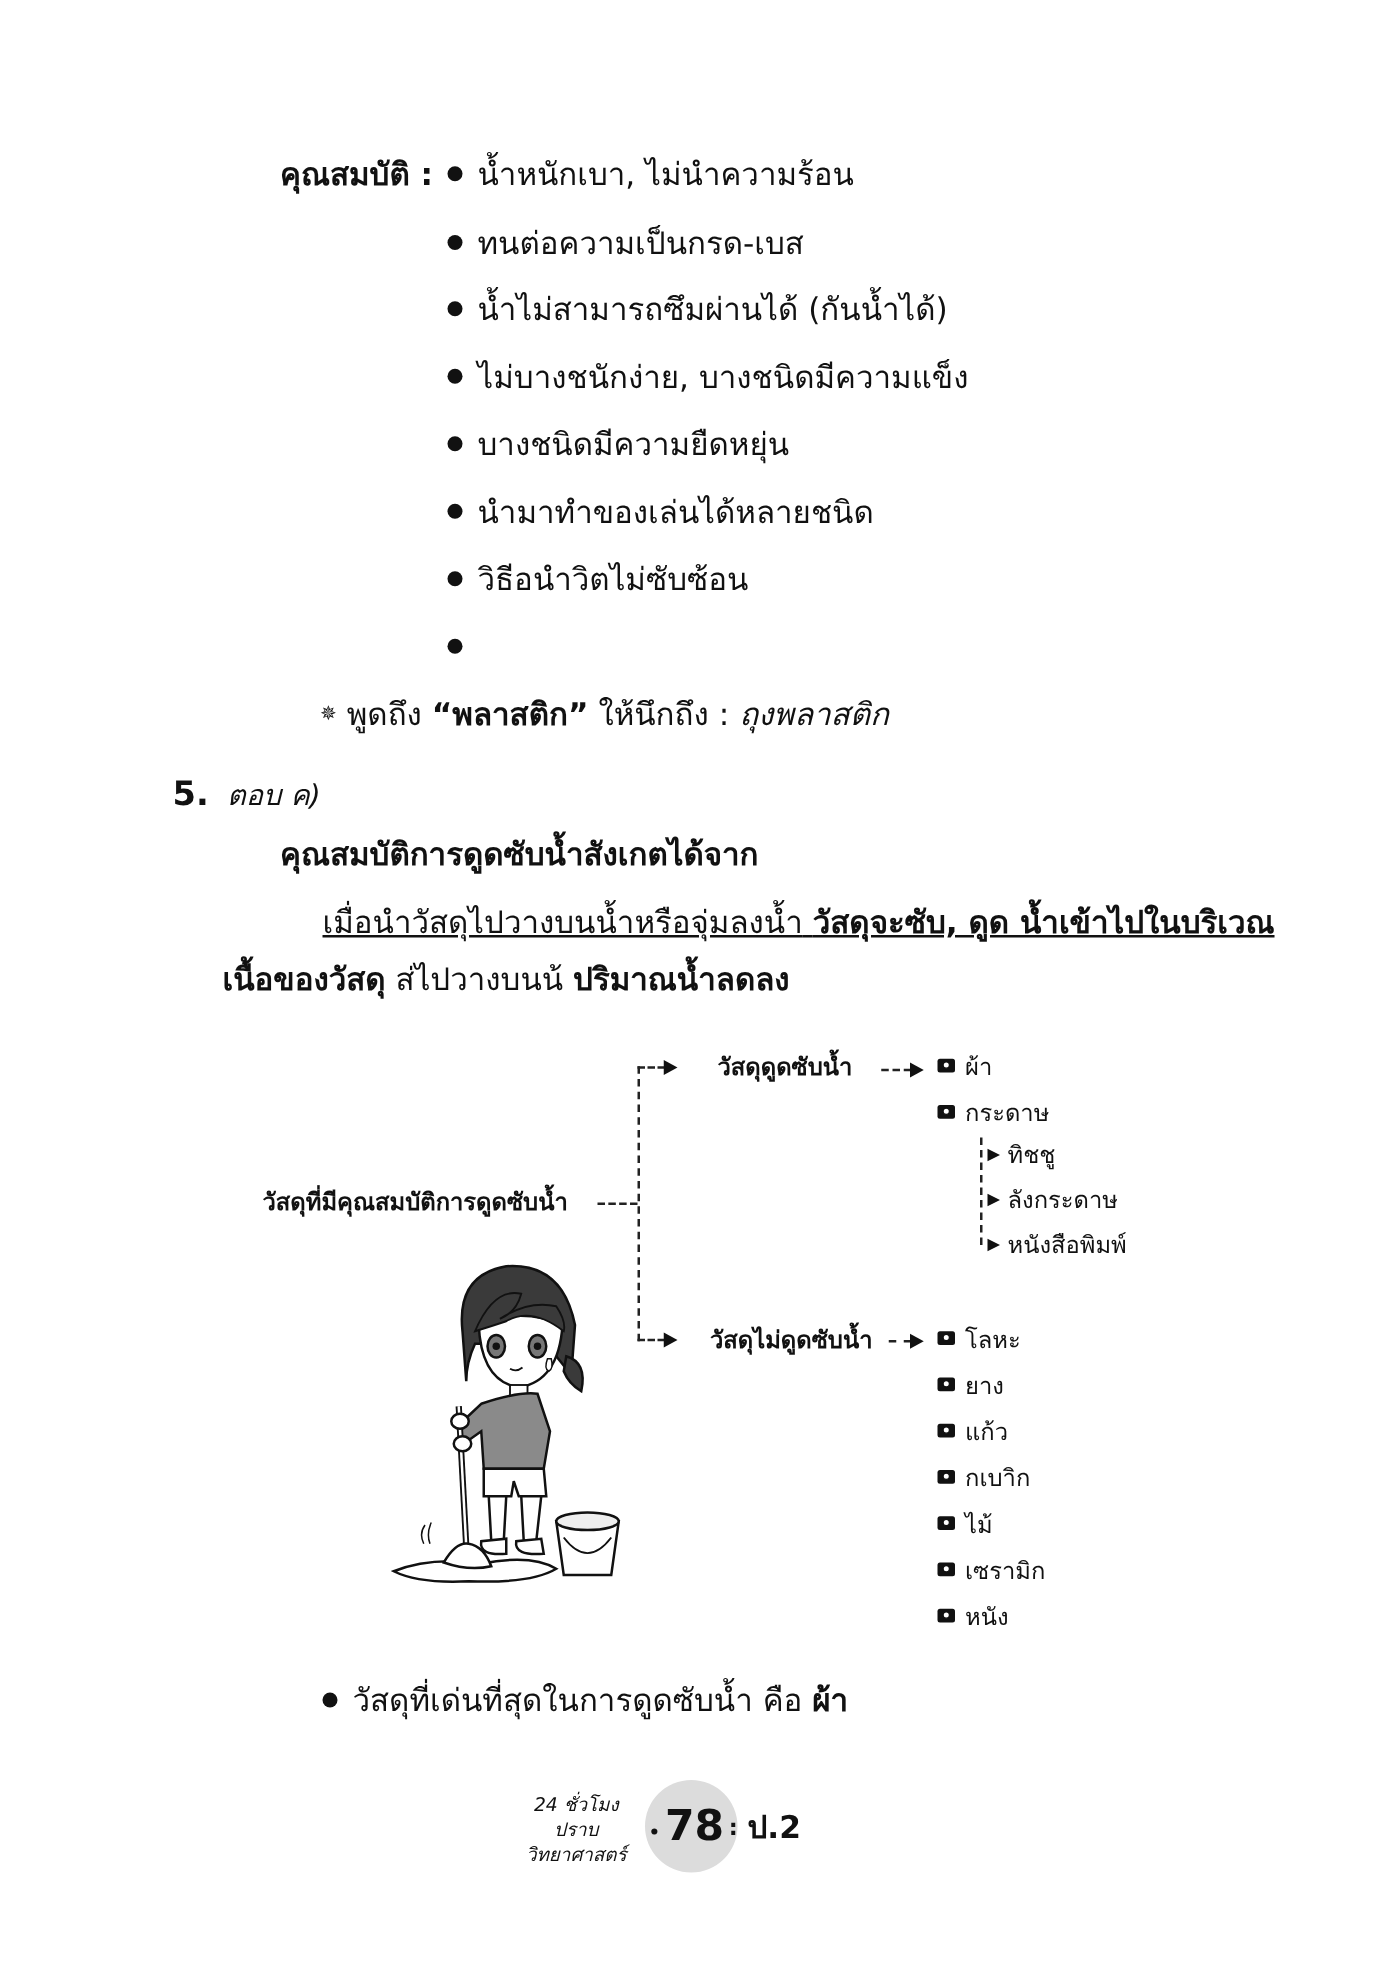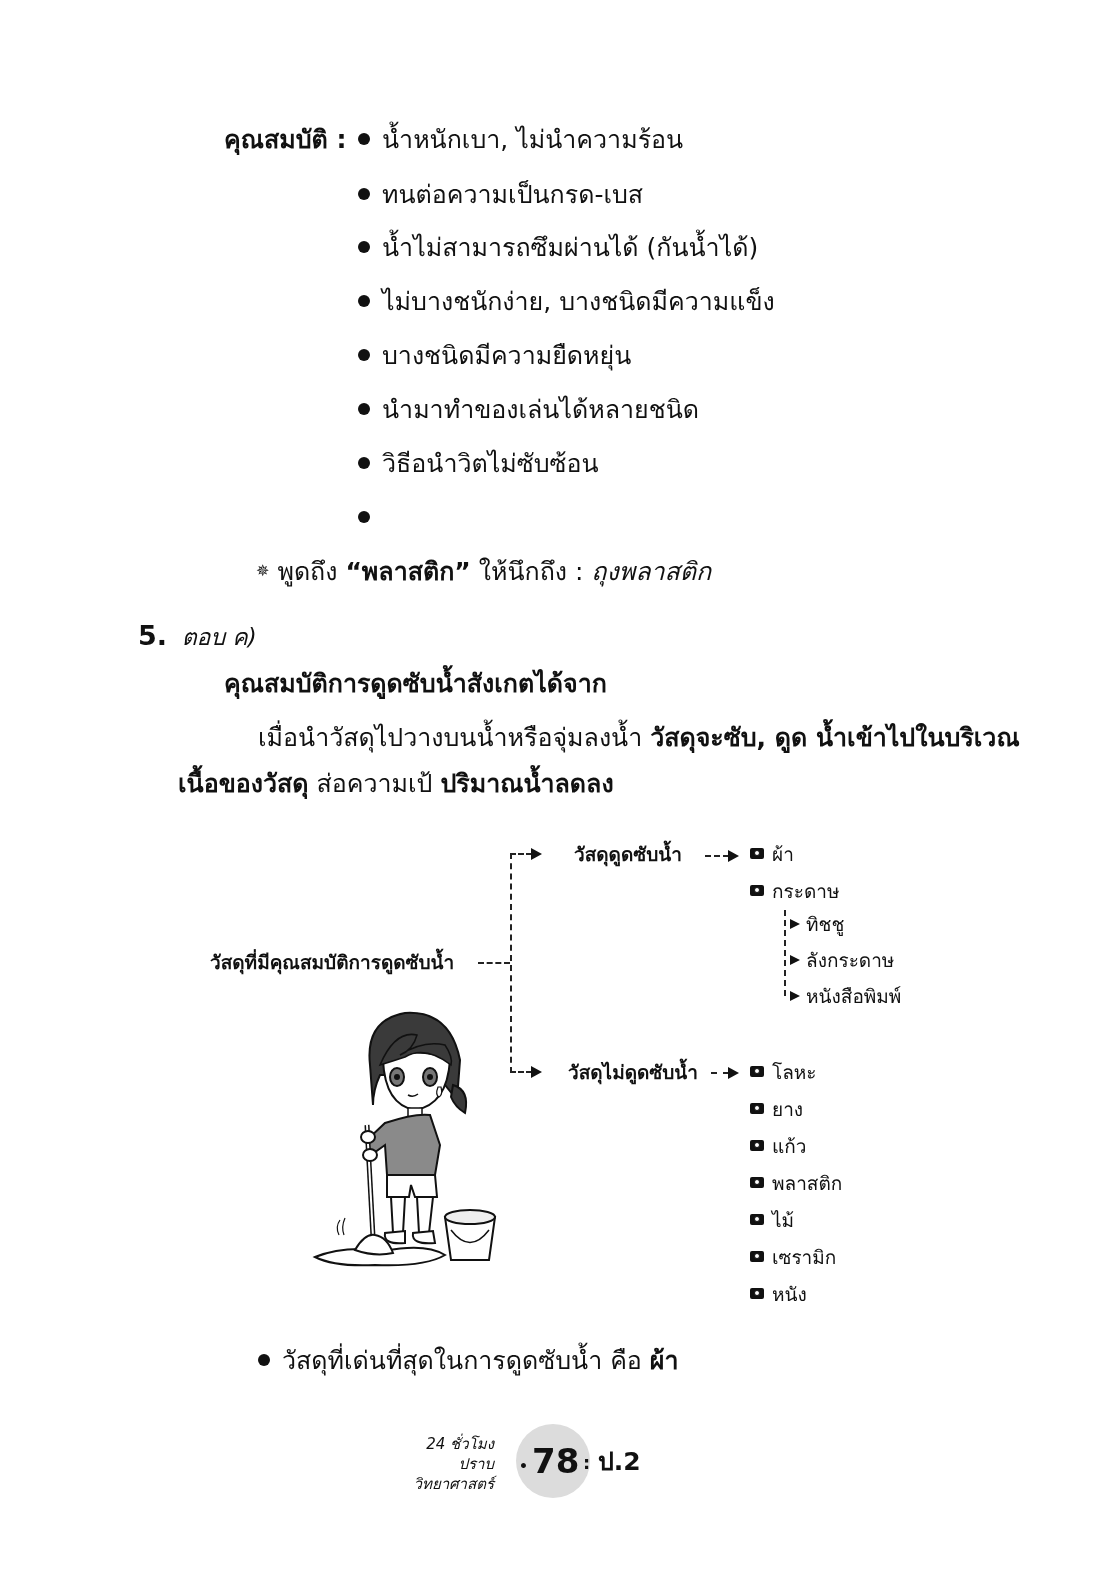--- a/index.html
+++ b/index.html
@@ -48,27 +48,27 @@
   <span class="ital">ถุงพลาสติก</span>
 </div>
 
 <div class="abs" style="left:138px; top:614px; font-size:27px; line-height:44px;">
   <span class="bold">5.</span>
   <span class="ital" style="font-size:23px; margin-left:6px;">ตอบ ค)</span>
 </div>
 
 <div class="abs txt bold" style="left:224px; top:669px;">คุณสมบัติการดูดซับน้ำสังเกตได้จาก</div>
 
-<div class="abs txt" style="left:258px; top:723px;">
+<div class="abs txt" style="left:258px; top:723px;text-decoration:underline;">
   <span>เมื่อนำวัสดุไปวางบนน้ำหรือจุ่มลงน้ำ</span>
   <span class="bold">วัสดุจะซับ, ดูด น้ำเข้าไปในบริเวณ</span>
 </div>
 <div class="abs txt" style="left:178px; top:769px;">
   <span class="bold">เนื้อของวัสดุ</span>
-  <span>ส่อความเป้</span>
+  <span>ส่ไปวางบนน้</span>
   <span class="bold">ปริมาณน้ำลดลง</span>
 </div>
 
 <div>
   <div class="abs diagram-text bold" style="left:210px; top:950px;">วัสดุที่มีคุณสมบัติการดูดซับน้ำ</div>
   <div class="dash-h" style="left:478px; top:962px; width:32px;"></div>
   <div class="dash-v" style="left:510px; top:853px; height:220px;"></div>
   <div class="dash-h" style="left:510px; top:853px; width:22px;"></div>
   <div class="arrowhead" style="left:531px; top:848px;"></div>
   <div class="dash-h" style="left:510px; top:1071px; width:22px;"></div>
@@ -87,21 +87,21 @@
   <div class="abs diagram-text" style="left:806px; top:948px;">ลังกระดาษ</div>
   <div class="arrowhead" style="left:790px; top:991px; border-top-width:5px; border-bottom-width:5px; border-left-width:10px;"></div>
   <div class="abs diagram-text" style="left:806px; top:984px;">หนังสือพิมพ์</div>
 
   <div class="abs diagram-text bold" style="left:568px; top:1060px;">วัสดุไม่ดูดซับน้ำ</div>
   <div class="dash-h" style="left:711px; top:1072px; width:18px;"></div>
   <div class="arrowhead" style="left:728px; top:1067px;"></div>
   <div class="abs diagram-text" style="left:750px; top:1060px;"><span class="cam"></span><span>โลหะ</span></div>
   <div class="abs diagram-text" style="left:750px; top:1097px;"><span class="cam"></span><span>ยาง</span></div>
   <div class="abs diagram-text" style="left:750px; top:1134px;"><span class="cam"></span><span>แก้ว</span></div>
-  <div class="abs diagram-text" style="left:750px; top:1171px;"><span class="cam"></span><span>พลาสติก</span></div>
+  <div class="abs diagram-text" style="left:750px; top:1171px;"><span class="cam"></span><span>กเบาิก</span></div>
   <div class="abs diagram-text" style="left:750px; top:1208px;"><span class="cam"></span><span>ไม้</span></div>
   <div class="abs diagram-text" style="left:750px; top:1245px;"><span class="cam"></span><span>เซรามิก</span></div>
   <div class="abs diagram-text" style="left:750px; top:1282px;"><span class="cam"></span><span>หนัง</span></div>
 </div>
 
 <svg class="abs" style="left:305px; top:1005px;" width="200" height="265" viewBox="0 0 200 265">
 
   <path d="M10 252 Q40 240 80 246 Q120 238 140 250 Q120 262 70 260 Q30 262 10 252 Z" fill="#fff" stroke="#111" stroke-width="2"></path>
 
   <path d="M65 60 Q60 15 100 8 Q145 5 155 55 L152 95 Q140 80 132 70 L75 70 Q68 85 68 100 Z" fill="#3a3a3a" stroke="#111" stroke-width="2"></path>
@@ -146,21 +146,21 @@
   <ellipse cx="165" cy="212" rx="25" ry="7" fill="#eee" stroke="#111" stroke-width="2"></ellipse>
   <path d="M146 225 Q165 250 184 225" fill="none" stroke="#111" stroke-width="1.5"></path>
 </svg>
 
 <div class="abs txt" style="left:258px; top:1346px;">
   <span class="bullet"></span><span>วัสดุที่เด่นที่สุดในการดูดซับน้ำ คือ</span>
   <span class="bold">ผ้า</span>
 </div>
 
 <div class="footer-circle"></div>
-<div class="abs footer-small" style="left:404px; top:1434px; width:90px;text-align:right;">
+<div class="abs footer-small" style="left:416px; top:1434px; width:90px;">
   <div>24 ชั่วโมง</div>
   <div>ปราบ</div>
   <div>วิทยาศาสตร์</div>
 </div>
 <div class="abs" style="left:519px; top:1458px; font-size:14px; font-weight:bold;">•</div>
 <div class="abs" style="left:532px; top:1441px; font-size:34px; font-weight:bold; line-height:40px;">78</div>
 <div class="abs" style="left:583px; top:1452px; font-size:18px; font-weight:bold;">:</div>
 <div class="abs" style="left:598px; top:1447px; font-size:25px; font-weight:bold; line-height:30px;">ป.2</div>
 
 </body></html>

